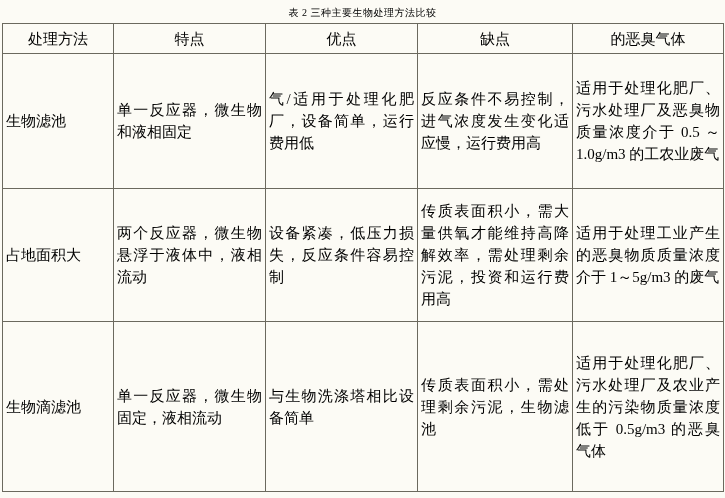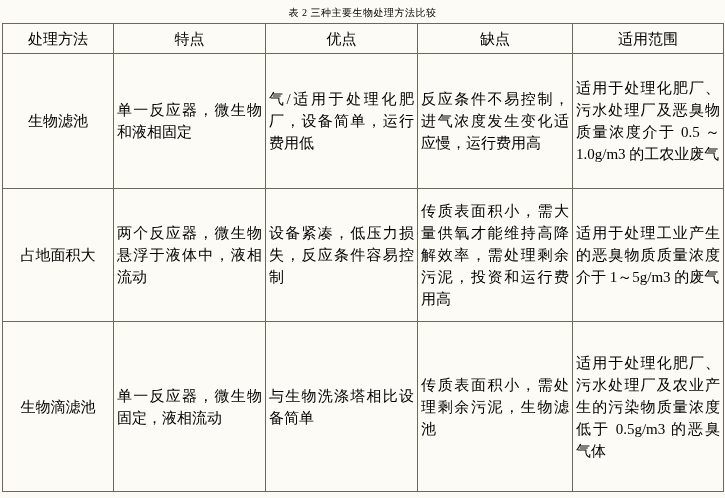--- a/index.html
+++ b/index.html
@@ -32,21 +32,21 @@
     font-weight: normal;
     vertical-align: middle;
     padding: 1px 3px;
     overflow: hidden;
   }
   tr.header-row { height: 30px; margin-left: 20px; }
   tr.row-0 { height: 135px; }
   tr.row-1 { height: 133px; }
   tr.row-2 { height: 170px; }
   th.hcell { text-align: center; }
-  td.method-cell { text-align: center; padding-left: 4px; }
+  td.method-cell { text-align: left; padding-left: 4px; }
   td.body-cell {
     text-align: justify;
     text-justify: inter-ideograph;
   }
 </style>
 </head>
 <body>
 
 <div class="page-title">表 2 三种主要生物处理方法比较</div>
 
@@ -57,21 +57,21 @@
     <col style="width:152px">
     <col style="width:155px">
     <col style="width:151px">
   </colgroup>
   <tbody>
     <tr class="header-row">
       <th class="hcell">处理方法</th>
       <th class="hcell">特点</th>
       <th class="hcell">优点</th>
       <th class="hcell">缺点</th>
-      <th class="hcell">适用范围</th>
+      <th class="hcell">的恶臭气体</th>
     </tr>
     <tr class="row-0">
       <td class="method-cell">生物滤池</td>
       <td class="body-cell">单一反应器，微生物和液相固定</td>
       <td class="body-cell">气/适用于处理化肥厂，设备简单，运行费用低</td>
       <td class="body-cell">反应条件不易控制，进气浓度发生变化适应慢，运行费用高</td>
       <td class="body-cell">适用于处理化肥厂、污水处理厂及恶臭物质量浓度介于 0.5 ～ 1.0g/m3 的工农业废气</td>
     </tr>
     <tr class="row-1">
       <td class="method-cell">占地面积大</td>

